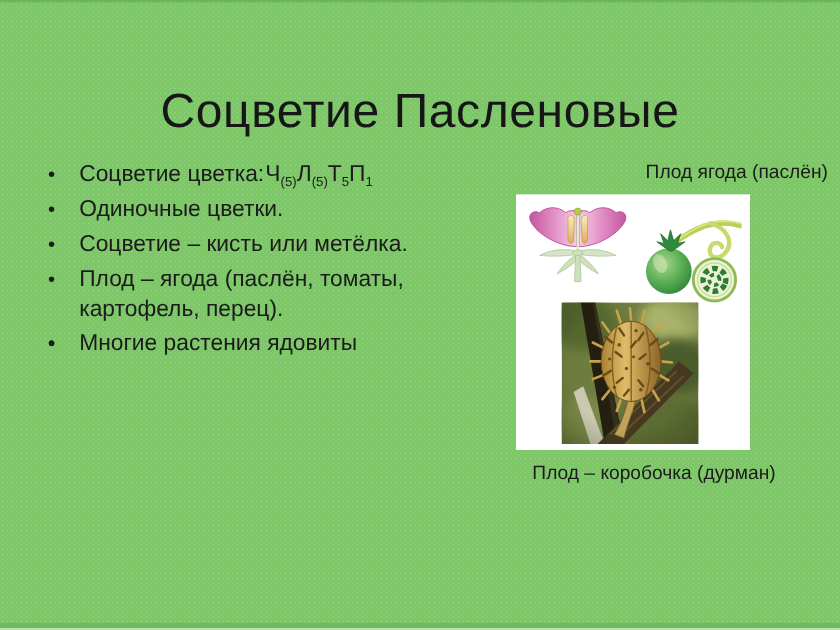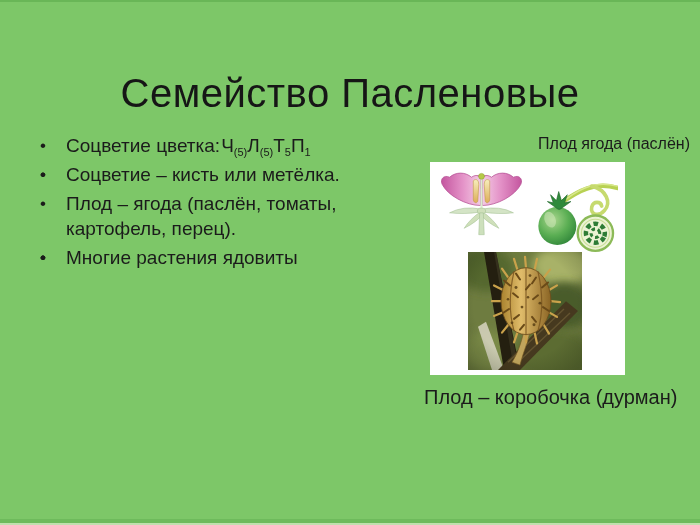--- a/index.html
+++ b/index.html
@@ -26,44 +26,45 @@
     position:relative;padding-left:36px;font-size:19px;line-height:25px;margin-bottom:4px;
   }
   ul.bullets .marker{position:absolute;left:10px;top:0;font-size:17px;}
   .formula{margin-left:1px;white-space:nowrap;}
   .formula sub{font-size:11px;line-height:0;vertical-align:-4px;}
   .caption-berry{
     position:absolute;right:10px;top:135px;font-size:16px;white-space:nowrap;
   }
   .caption-capsule{
     position:absolute;left:424px;top:386px;width:242px;text-align:center;
-    font-size:20px;white-space:nowrap;
+    font-size:16px;white-space:nowrap;
   }
   .image-box{
     position:absolute;left:430px;top:162px;width:195px;height:213px;background:#ffffff;
   }
   .flower-svg{position:absolute;left:5px;top:7px;width:93px;height:73px;}
   .berries-svg{position:absolute;right:7px;top:11px;width:86px;height:86px;}
   .pod-photo{position:absolute;left:38px;top:90px;width:114px;height:118px;}
 </style>
 </head>
 <body>
 
 <div class="slide">
   <div class="edge-top"></div>
 
-  <h1 class="title">Семейство Пасленовые</h1>
+  <h1 class="title">Соцветие Пасленовые</h1>
 
   <ul class="bullets">
     <li>
       <span class="marker">•</span>
       <span>Соцветие цветка:</span><span class="formula"><span>Ч</span><sub>(5)</sub><span>Л</span><sub>(5)</sub><span>Т</span><sub>5</sub><span>П</span><sub>1</sub></span>
     </li>
     <li>
       <span class="marker">•</span>
+      <span>Одиночные цветки.</span>
     </li>
     <li>
       <span class="marker">•</span>
       <span>Соцветие – кисть или метёлка.</span>
     </li>
     <li>
       <span class="marker">•</span>
       <span>Плод – ягода (паслён, томаты, картофель, перец).</span>
     </li>
     <li>

